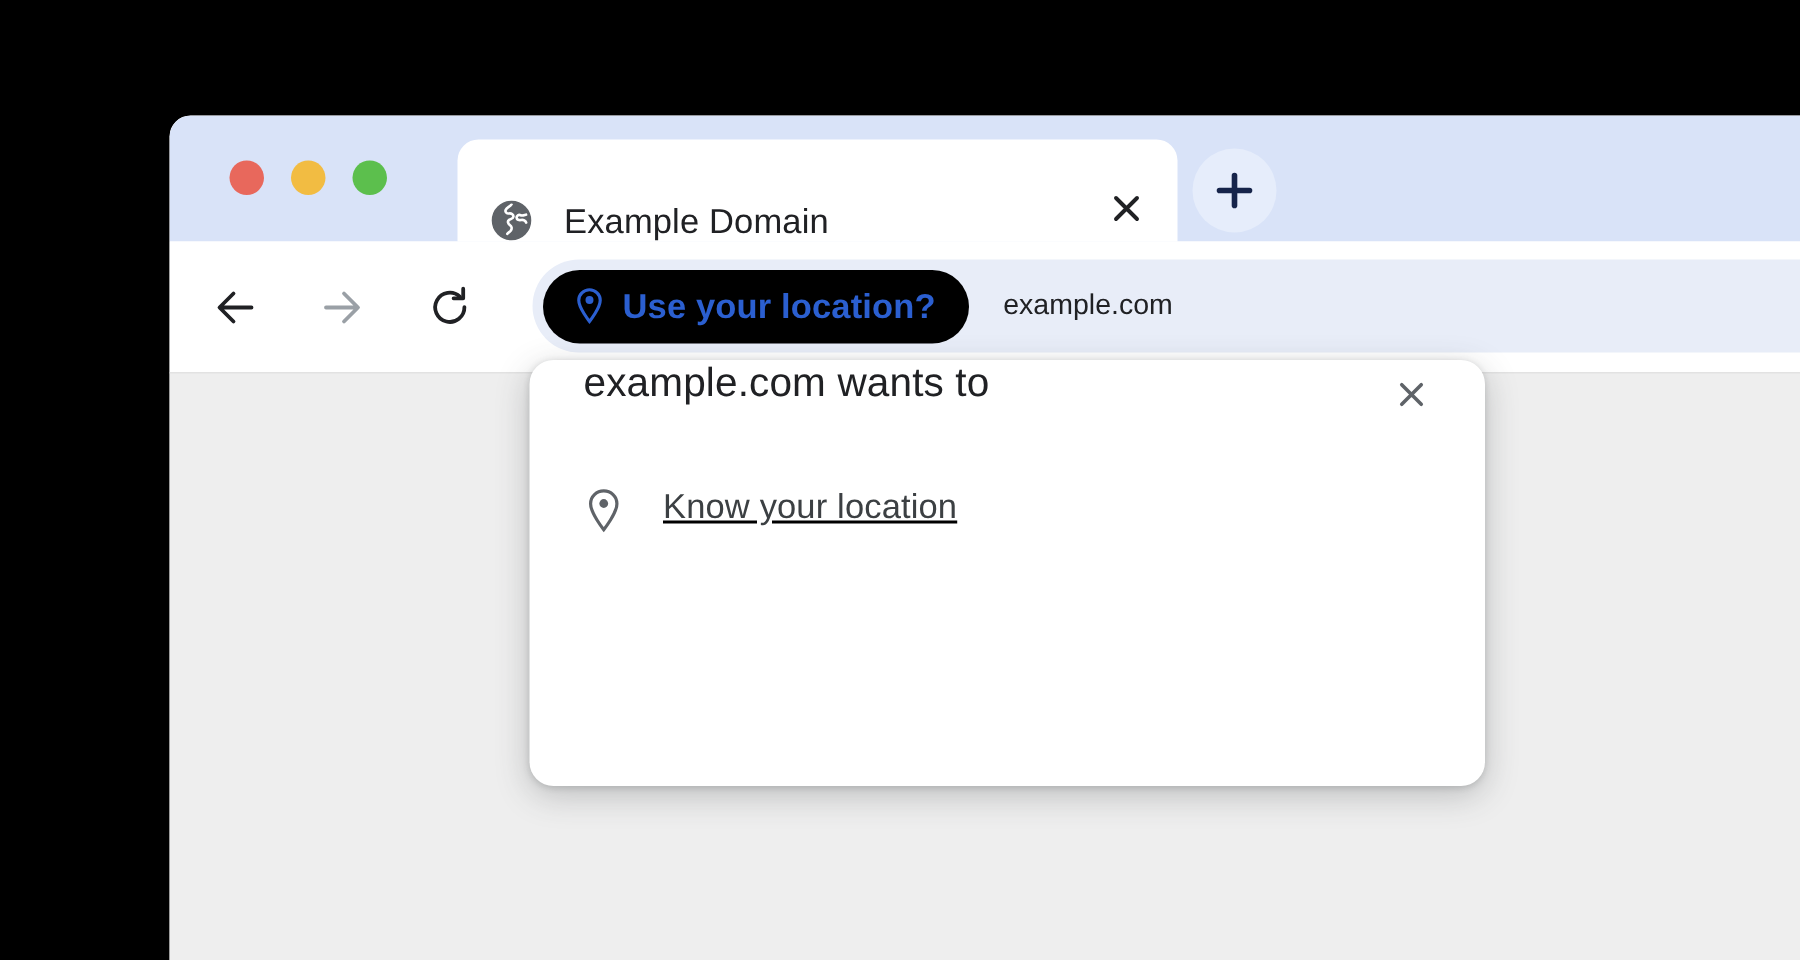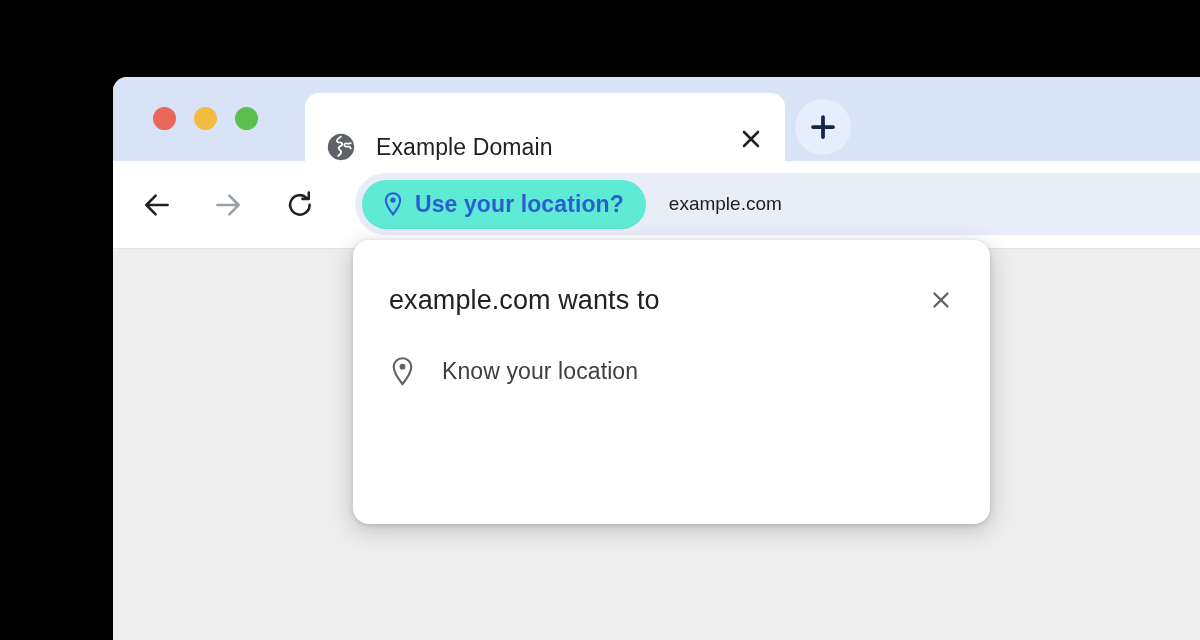--- a/index.html
+++ b/index.html
@@ -146,21 +146,21 @@
     height: 62px;
     background: #e8edf8;
     border-top-left-radius: 31px;
     border-bottom-left-radius: 31px;
     display: flex;
     align-items: center;
     padding-left: 7px;
   }
   #location-chip {
     height: 49px;
-    background: #5eead4;
+    background: #000000;
     border-radius: 25px;
     display: flex;
     align-items: center;
     padding: 0 22px 0 20px;
     flex: 0 0 auto;
   }
   #location-chip-icon {
     width: 22px;
     height: 26px;
     margin-right: 11px;
@@ -205,21 +205,20 @@
   }
   #dialog-header {
     position: absolute;
     left: 0;
     top: 0;
     width: 100%;
     height: 120px;
     box-sizing: border-box;
     padding: 0 26px 0 36px;
     display: flex;
-    align-items: center;
   }
   #dialog-title {
     font-size: 27px;
     color: #202124;
     letter-spacing: 0.1px;
     flex: 1 1 auto;
     white-space: nowrap;
   }
   #dialog-close {
     width: 46px;
@@ -227,23 +226,24 @@
     flex: 0 0 auto;
     display: flex;
     align-items: center;
     justify-content: center;
     border-radius: 50%;
   }
 
   #permission-row {
     position: absolute;
     left: 36px;
-    top: 115px;
-    display: flex;
-    align-items: center;
+    top: 84px;
+    display: flex;
+    align-items: flex-start;
+    text-decoration: underline;
   }
   #permission-icon {
     width: 27px;
     height: 33px;
     margin-right: 26px;
     display: block;
   }
   #permission-label {
     font-size: 23px;
     color: #3c4043;

